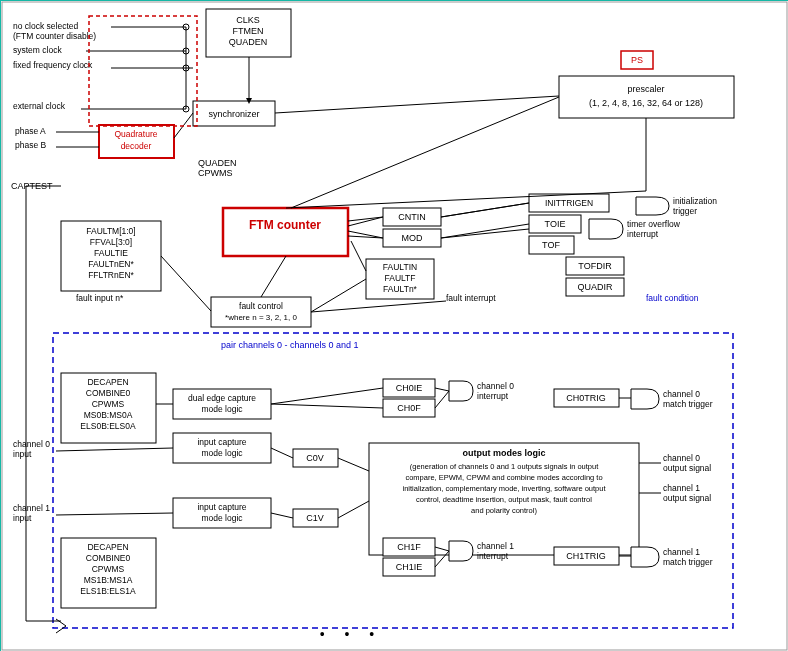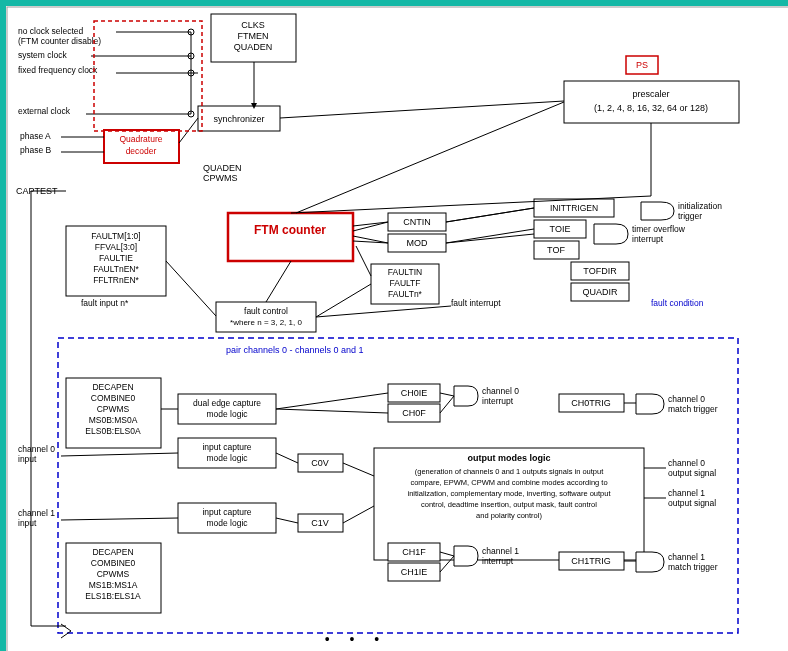--- a/index.html
+++ b/index.html
@@ -10,21 +10,21 @@
       width: 788px;
       height: 651px;
       overflow: hidden;
       position: relative;
     }
     .diagram-container {
       width: 788px;
       height: 651px;
       position: relative;
       background: #fff;
-      border: 6px solid #14b8a6;
+      border: 1px solid #14b8a6;
     }
     svg {
       position: absolute;
       top: 0; left: 0;
       width: 788px;
       height: 651px;
     }
   </style>
 </head>
 <body>

